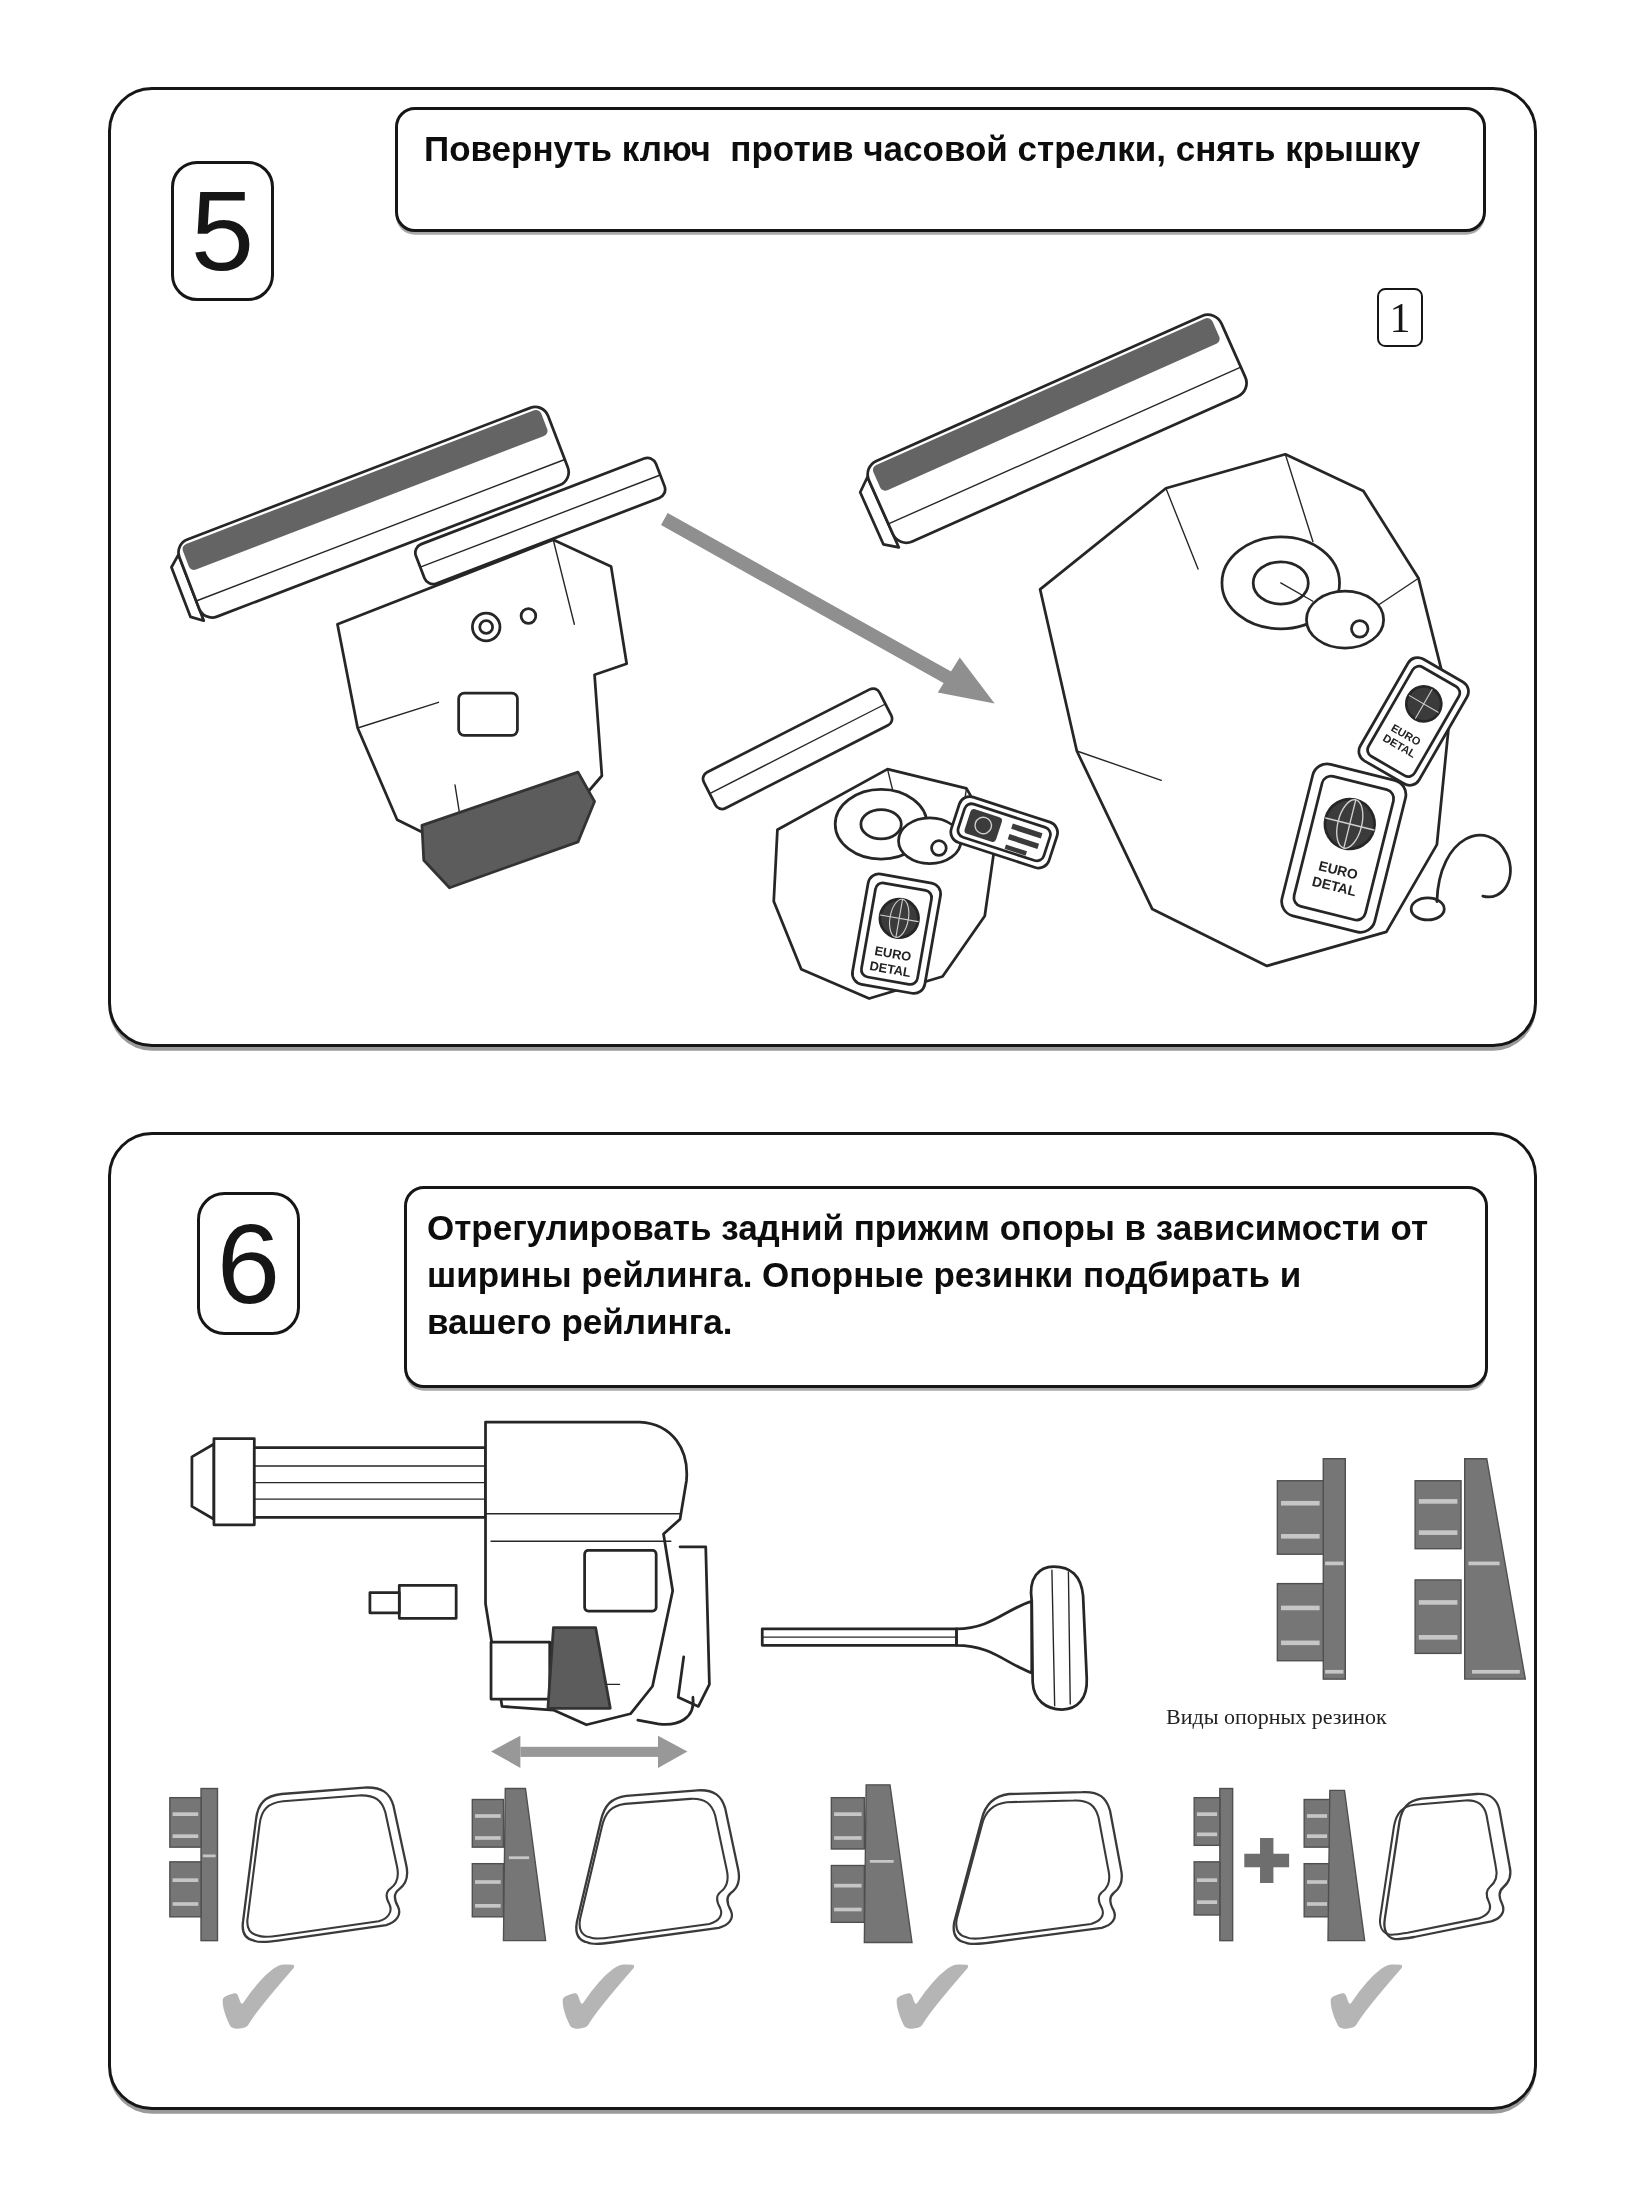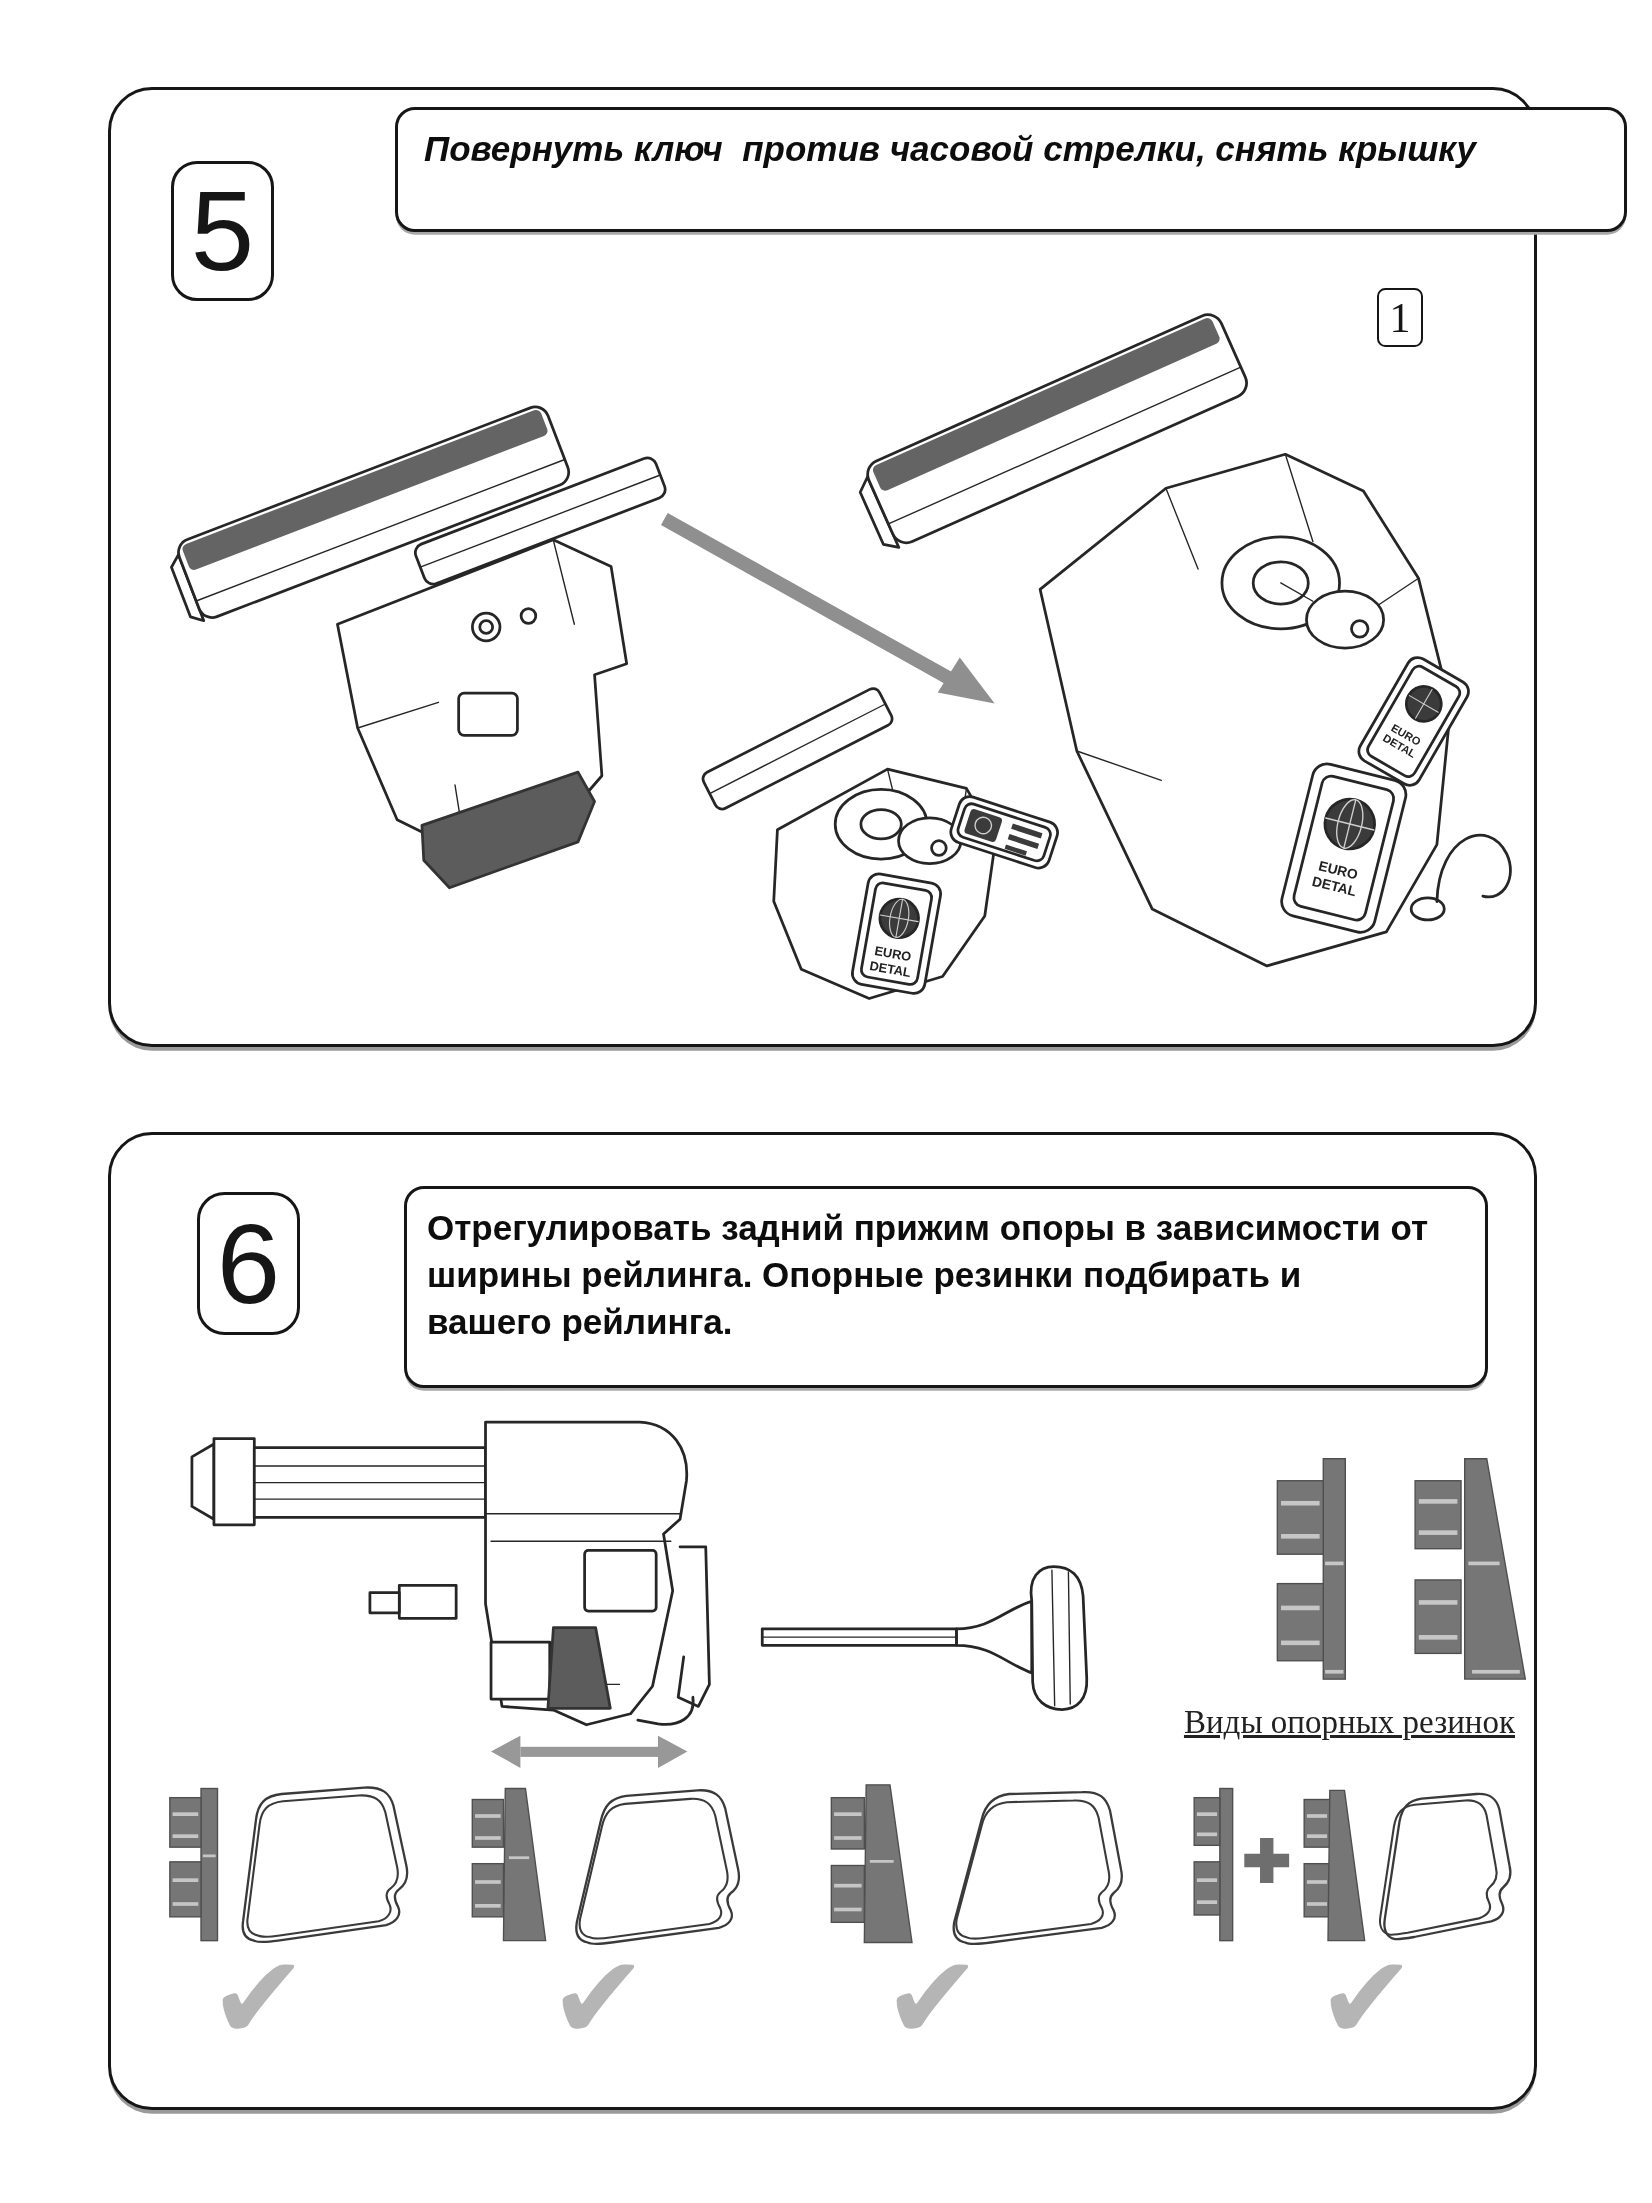--- a/index.html
+++ b/index.html
@@ -9,43 +9,43 @@
          box-shadow:0 4.6px 0 -0.9px #9a9a9a;box-sizing:border-box;}
   .numbox{position:absolute;background:#fff;border:3.2px solid #161616;border-radius:26px;
           display:flex;align-items:center;justify-content:center;box-sizing:border-box;}
   .numbox span{font-size:114px;line-height:1;color:#161616;}
   .instr{position:absolute;background:#fff;border:3.2px solid #161616;border-radius:20px;
          box-shadow:0 3.7px 0 -0.9px #a8a8a8;box-sizing:border-box;padding:14.7px 26px 0 26px;}
   .instr-line{font-weight:bold;font-size:35px;line-height:47px;color:#0d0d0d;white-space:pre;}
   .figlabel{position:absolute;background:#fff;border:2.8px solid #161616;border-radius:8.3px;
             display:flex;align-items:center;justify-content:center;box-sizing:border-box;
             font-family:"Liberation Serif",serif;font-size:42px;color:#161616;}
-  .caption{position:absolute;font-family:"Liberation Serif",serif;font-size:33px;color:#222;
-           text-align:center;text-decoration:underline;}
+  .caption{position:absolute;font-family:"Liberation Serif",serif;font-size:22px;color:#222;
+           text-align:left;}
   .check{position:absolute;font-size:118px;line-height:1;color:#b5b5b5;}
   .plus{position:absolute;font-size:59px;line-height:1;color:#6e6e6e;font-weight:bold;}
   svg{position:absolute;overflow:visible;}
   .lineart{stroke:#262626;stroke-width:3;fill:#ffffff;stroke-linejoin:round;stroke-linecap:round;}
   .thin{stroke:#262626;stroke-width:1.5;fill:none;}
   .pad{fill:#767676;stroke:#4f4f4f;stroke-width:1.5;}
   .slot{fill:#c6c6c6;stroke:none;}
   .rail{stroke:#3a3a3a;stroke-width:2.5;fill:none;stroke-linejoin:round;}
 </style>
 </head>
 <body>
 
 <div id="page">
 
   <div class="panel" style="left:108px;top:87px;width:1429px;height:960px;"></div>
 
   <div class="numbox" style="left:171px;top:161px;width:103px;height:140px;">
     <span>5</span>
   </div>
 
-  <div class="instr" style="left:395px;top:107px;width:1232px;height:125px;font-style:italic;">
+  <div class="instr" style="left:395px;top:107px;width:1091px;height:125px;">
     <div class="instr-line">Повернуть ключ  против часовой стрелки, снять крышку</div>
   </div>
 
   <div class="figlabel" style="left:1377px;top:288px;width:46px;height:59px;">
     <span>1</span>
   </div>
   <div class="figlabel" style="left:502px;top:426px;width:42px;height:50px;">
     <span>2</span>
   </div>
 

